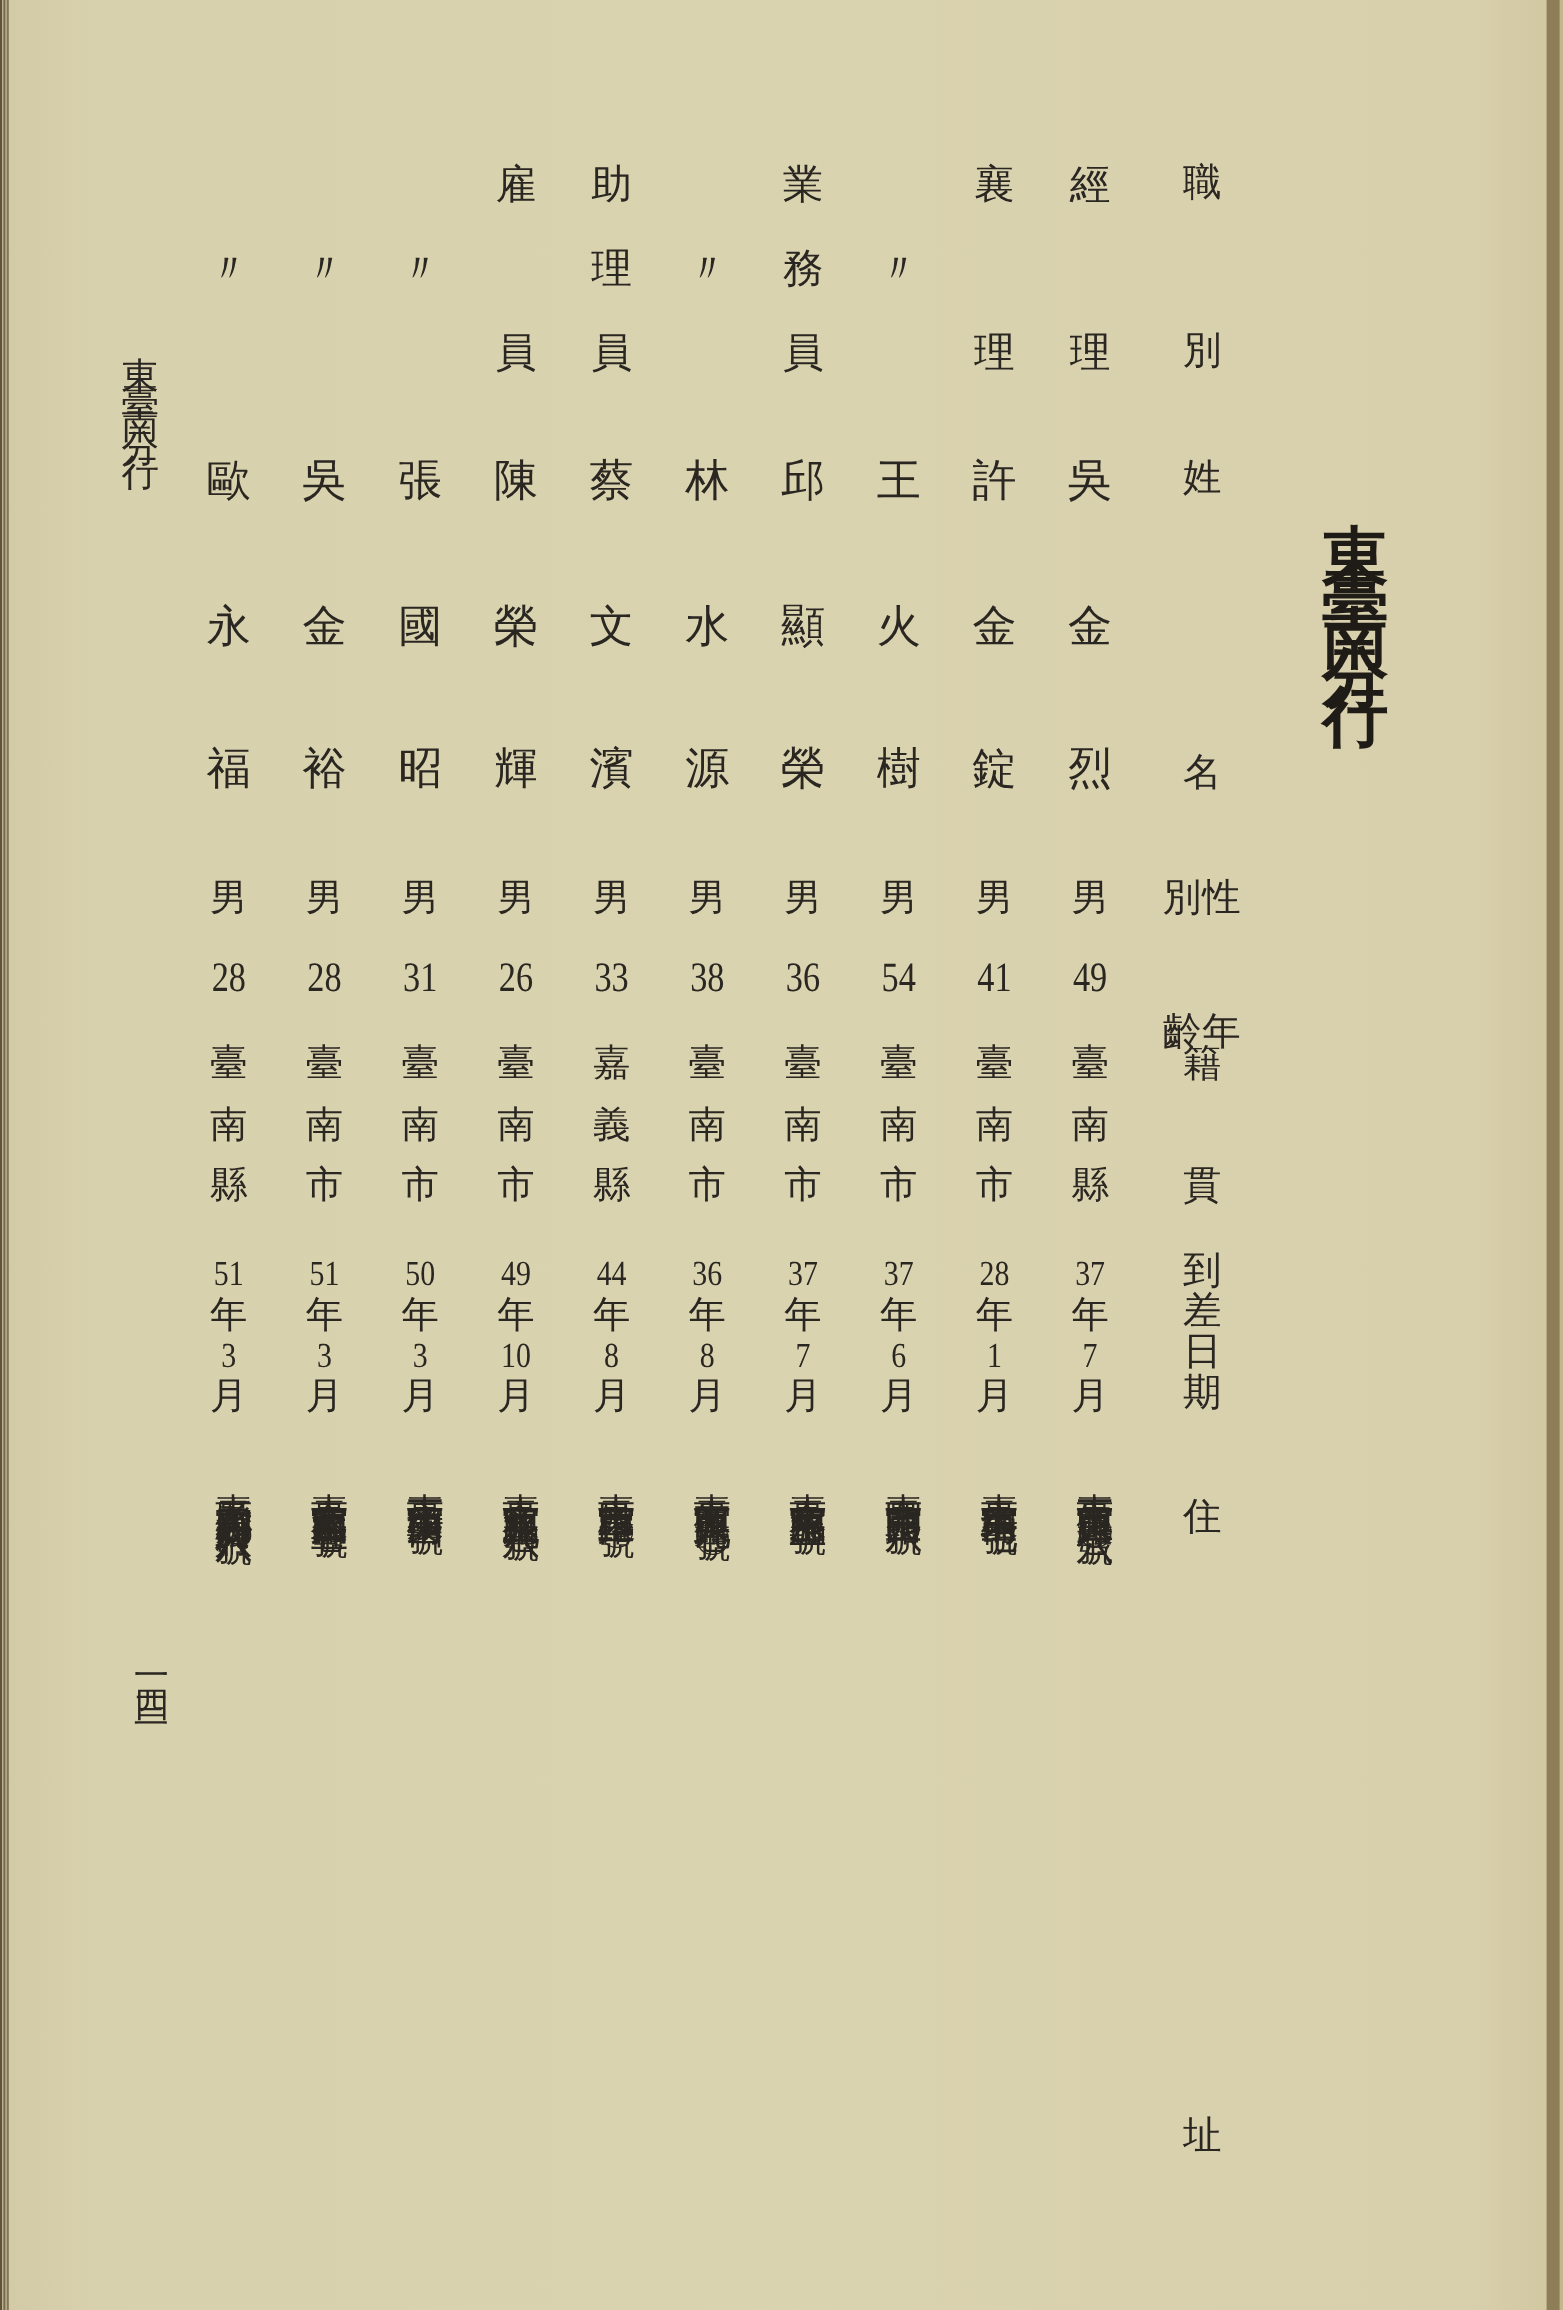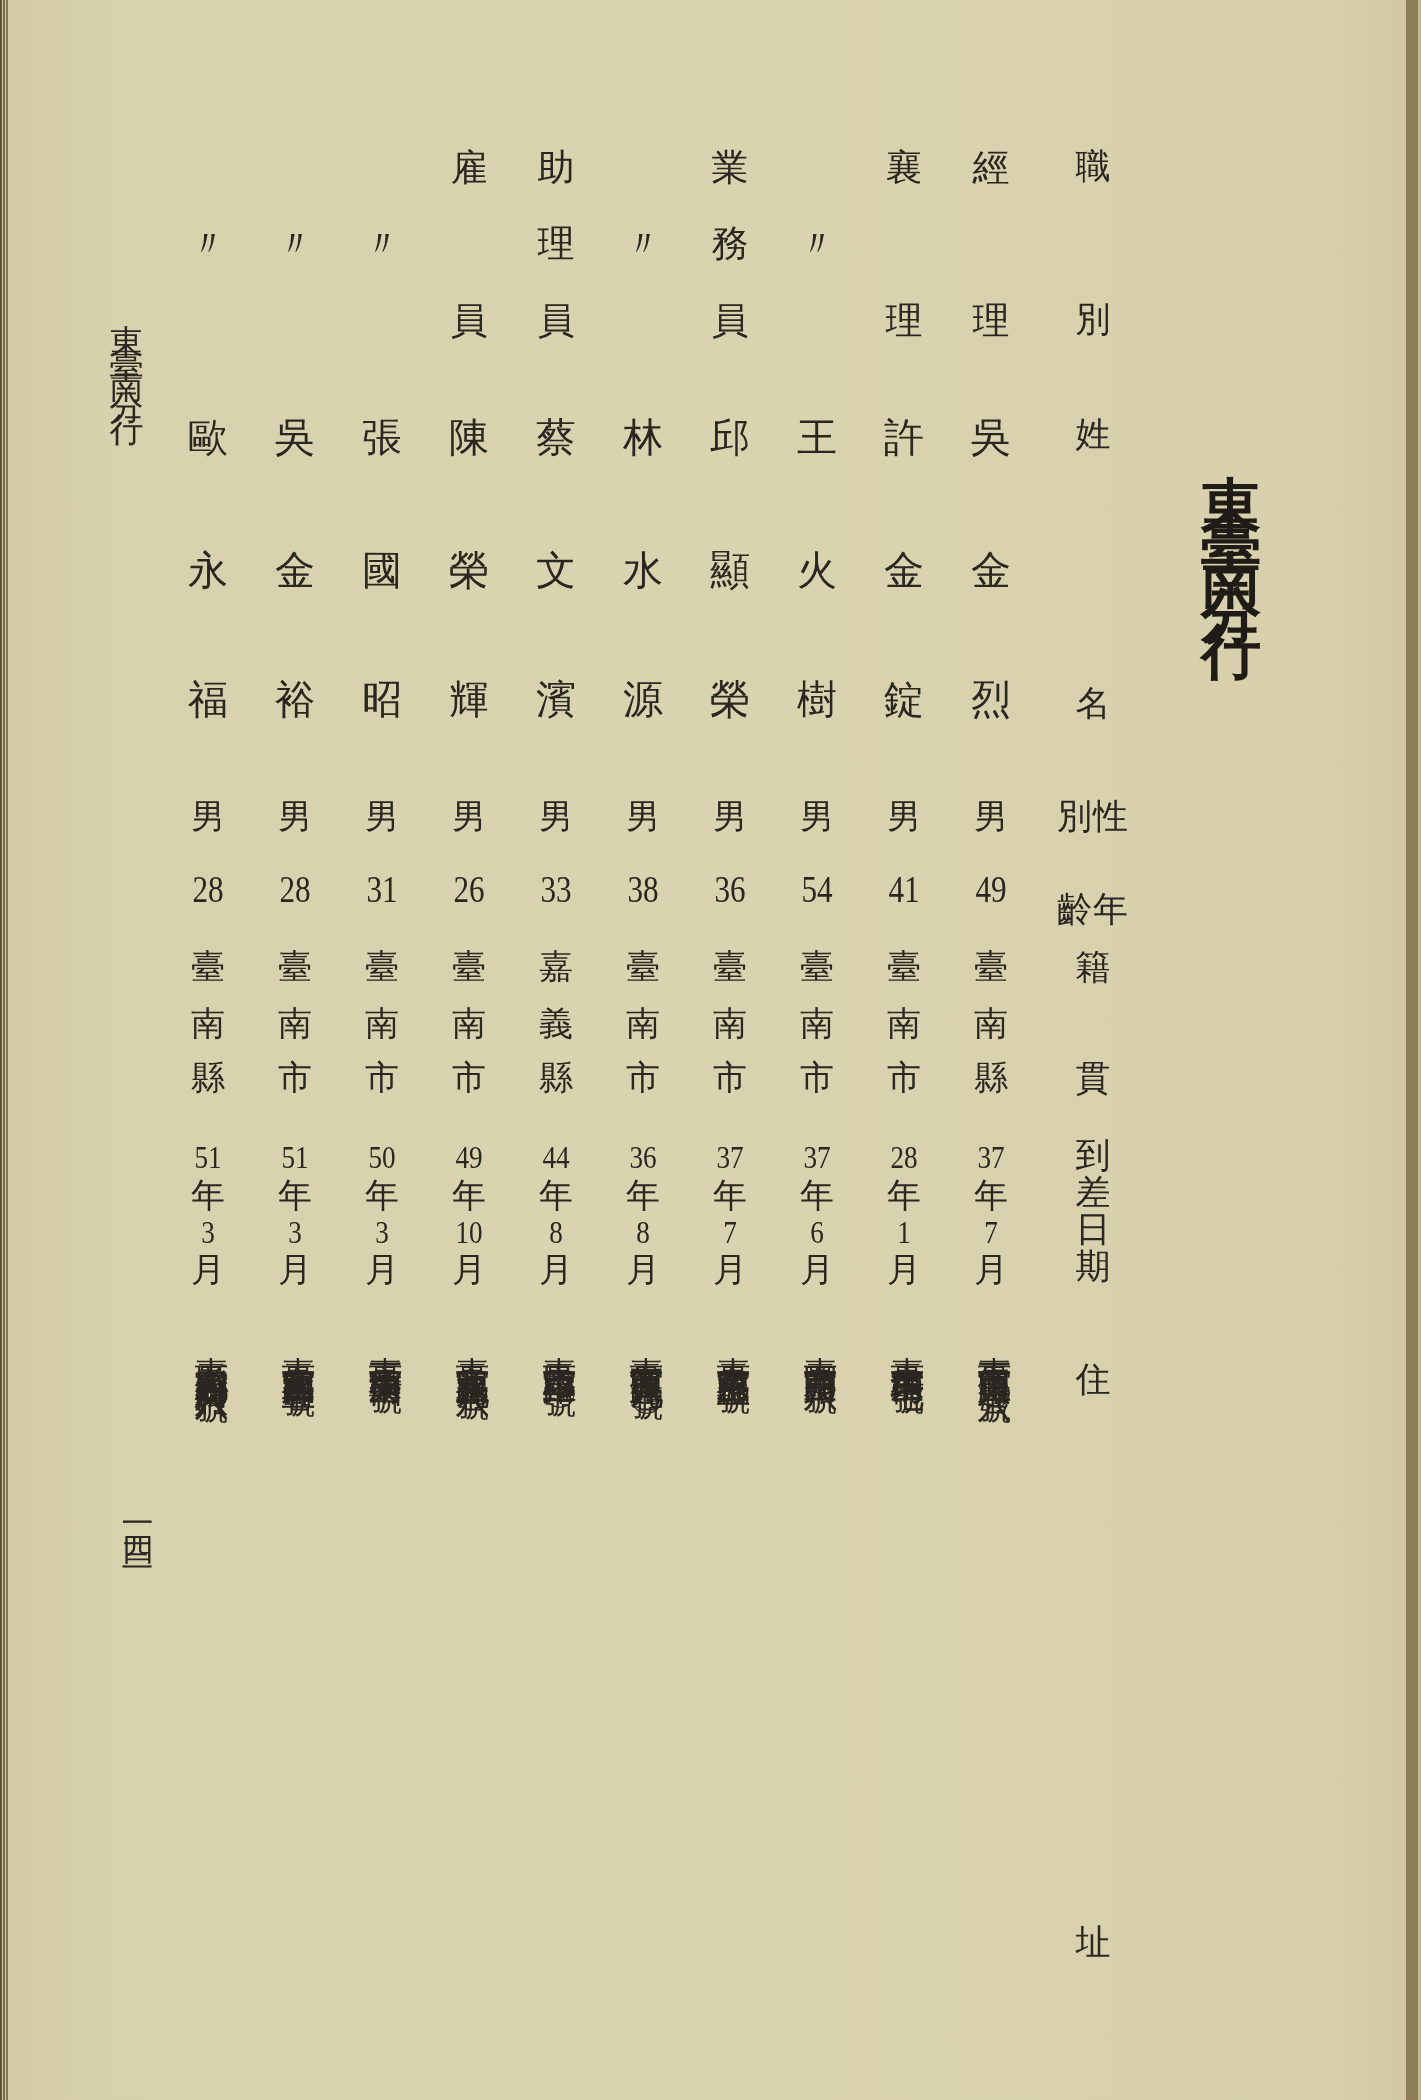--- a/index.html
+++ b/index.html
@@ -63,21 +63,21 @@
 
 <div class="running-header">東臺南分行</div>
 <div class="page-number">一四三</div>
 
 <div class="hcol">
   <span class="cell t-hdr s-p1">職</span>
   <span class="cell t-hdr s-p3">別</span>
   <span class="cell t-hdr s-n1">姓</span>
   <span class="cell t-hdr s-h-name2">名</span>
   <span class="cell t-hdr s-sex rtl">性別</span>
-  <span class="cell t-hdr s-age rtl" style="top:892px">年齡</span>
+  <span class="cell t-hdr s-age rtl" style="top:921px">年齡</span>
   <span class="cell t-hdr s-h-np1">籍</span>
   <span class="cell t-hdr s-h-np2">貫</span>
   <span class="cell t-hdr s-h-d1">到</span>
   <span class="cell t-hdr s-h-d2">差</span>
   <span class="cell t-hdr s-h-d3">日</span>
   <span class="cell t-hdr s-h-d4">期</span>
   <span class="cell t-hdr s-h-a1">住</span>
   <span class="cell t-hdr s-h-a2">址</span>
 </div>
 

